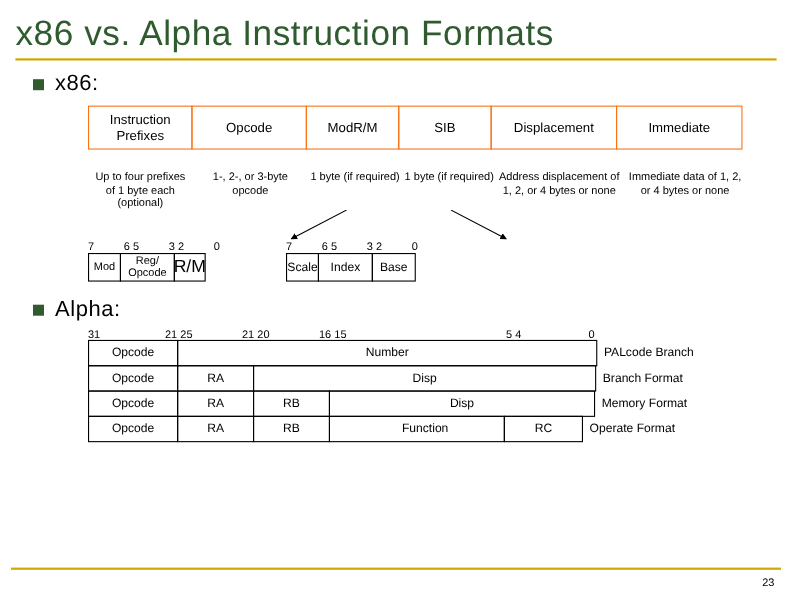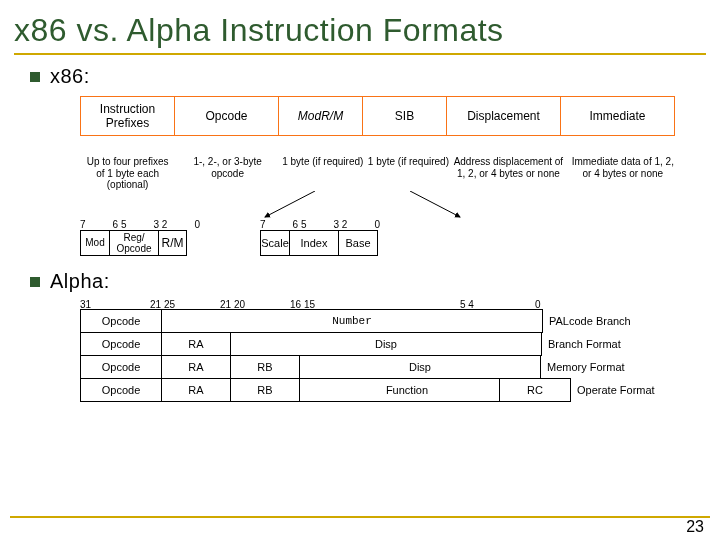--- a/index.html
+++ b/index.html
@@ -1,21 +1,21 @@
 <!DOCTYPE html>
 <html><head>
 <meta charset="utf-8">
 <style>
   html,body{margin:0;padding:0}
   body{width:720px;height:540px;background:#fff;font-family:Arial,Helvetica,sans-serif;color:#000;position:relative}
   .slide{box-sizing:border-box;padding:10px 10px 0 10px;width:100%;height:100%}
   .title{color:#2f5b2f;font-size:32px;font-weight:400;letter-spacing:.5px;margin:2px 0 4px 4px}
   .hr{height:2px;background:#cfa800;margin:0 4px 10px 4px}
   .hr.bottom{position:absolute;left:10px;right:10px;bottom:22px;margin:0}
-  .pagenum{position:absolute;right:16px;bottom:4px;font-size:16px}
+  .pagenum{position:absolute;right:16px;bottom:4px;font-size:10px}
   .sec{display:flex;align-items:flex-start;margin:6px 0 2px 20px;font-size:20px}
   .sec .blt{width:10px;height:10px;background:#2f5b2f;margin:7px 10px 0 0;flex:0 0 auto}
   .sec .lbl{letter-spacing:.5px}
 
   
   .x86top{margin:8px 0 0 70px;width:600px}
   .row{display:flex}
   .cell{border:1px solid #f97316;text-align:center;font-size:12px;display:flex;flex-direction:column;justify-content:center;box-sizing:border-box}
   .x86top .row .cell{height:40px}
   .desc{display:flex;margin-top:20px}
@@ -45,21 +45,21 @@
 
   <div class="sec">
     <div class="blt"></div>
     <div class="lbl">x86:</div>
   </div>
 
   <div class="x86top">
     <div class="row" id="x86hdr">
         <div class="cell" style="width: 95px; margin-left: 0px;">Instruction<br>Prefixes</div>
         <div class="cell" style="width: 105px; margin-left: -1px;">Opcode</div>
-        <div class="cell" style="width: 85px; margin-left: -1px; font-style: italic;">ModR/M</div>
+        <div class="cell" style="width: 85px; margin-left: -1px;">ModR/M</div>
         <div class="cell" style="width: 85px; margin-left: -1px;">SIB</div>
         <div class="cell" style="width: 115px; margin-left: -1px;">Displacement</div>
         <div class="cell" style="width: 115px; margin-left: -1px;">Immediate</div>
       </div>
     <div class="desc" id="x86desc">
         <div style="width: 95px;">Up to four prefixes of 1 byte each (optional)</div>
         <div style="width: 105px;">1-, 2-, or 3-byte opcode</div>
         <div style="width: 85px;">1 byte (if required)</div>
         <div style="width: 85px;">1 byte (if required)</div>
         <div style="width: 115px;">Address displacement of 1, 2, or 4 bytes or none</div>
@@ -84,21 +84,21 @@
       <div style="width:120px">
         <div class="bits" id="bits1">
             <span>7</span>
             <span>6 5</span>
             <span>3 2</span>
             <span>0</span>
           </div>
         <div class="subrow" id="modrm">
             <div class="subcell" style="width: 30px; margin-left: 0px; font-size: 10px;">Mod</div>
             <div class="subcell" style="width: 50px; margin-left: -1px; font-size: 10px;">Reg/<br>Opcode</div>
-            <div class="subcell" style="width: 29px; margin-left: -1px; font-size: 12px;">R/M</div>
+            <div class="subcell" style="width: 29px; margin-left: -1px; font-size: 16px;">R/M</div>
           </div>
       </div>
       <div style="width:60px"></div>
       <div style="width:120px">
         <div class="bits" id="bits2">
             <span>7</span>
             <span>6 5</span>
             <span>3 2</span>
             <span>0</span>
           </div>
@@ -121,41 +121,41 @@
         <span style="position: relative; display: inline-block; width: 70px;">31</span>
         <span style="position: relative; display: inline-block; width: 70px;">21 25</span>
         <span style="position: relative; display: inline-block; width: 70px;">21 20</span>
         <span style="position: relative; display: inline-block; width: 170px;">16 15</span>
         <span style="position: relative; display: inline-block; width: 75px;">5  4</span>
         <span style="position: relative; display: inline-block; width: 20px;">0</span>
       </div>
     <div id="arows">
         <div class="arow">
           <div class="acell" style="width: 82px; margin-left: 0px;">Opcode</div>
-          <div class="acell" style="width: 382px; margin-left: -1px; font-family: Liberation Mono, monospace;">Number</div>
+          <div class="acell" style="width: 382px; margin-left: -1px;">Number</div>
           <div class="alab">PALcode Branch</div>
         </div>
         <div class="arow">
           <div class="acell" style="width: 82px; margin-left: 0px;">Opcode</div>
           <div class="acell" style="width: 70px; margin-left: -1px;">RA</div>
           <div class="acell" style="width: 312px; margin-left: -1px;">Disp</div>
           <div class="alab">Branch Format</div>
         </div>
         <div class="arow">
           <div class="acell" style="width: 82px; margin-left: 0px;">Opcode</div>
           <div class="acell" style="width: 70px; margin-left: -1px;">RA</div>
           <div class="acell" style="width: 70px; margin-left: -1px;">RB</div>
           <div class="acell" style="width: 242px; margin-left: -1px;">Disp</div>
           <div class="alab">Memory Format</div>
         </div>
         <div class="arow">
           <div class="acell" style="width: 82px; margin-left: 0px;">Opcode</div>
           <div class="acell" style="width: 70px; margin-left: -1px;">RA</div>
           <div class="acell" style="width: 70px; margin-left: -1px;">RB</div>
-          <div class="acell" style="width: 201px; margin-left: -1px; padding-left: 15px;">Function</div>
+          <div class="acell" style="width: 160px; margin-left: -1px; padding-left: 15px;">Function</div>
           <div class="acell" style="width: 72px; margin-left: -1px;">RC</div>
           <div class="alab">Operate Format</div>
         </div>
       </div>
   </div>
 
   <div class="hr bottom"></div>
   <div class="pagenum">23</div>
 </div>
 

